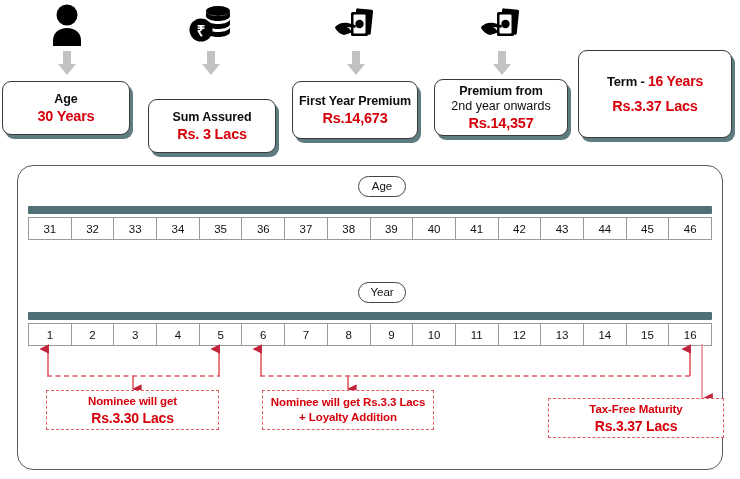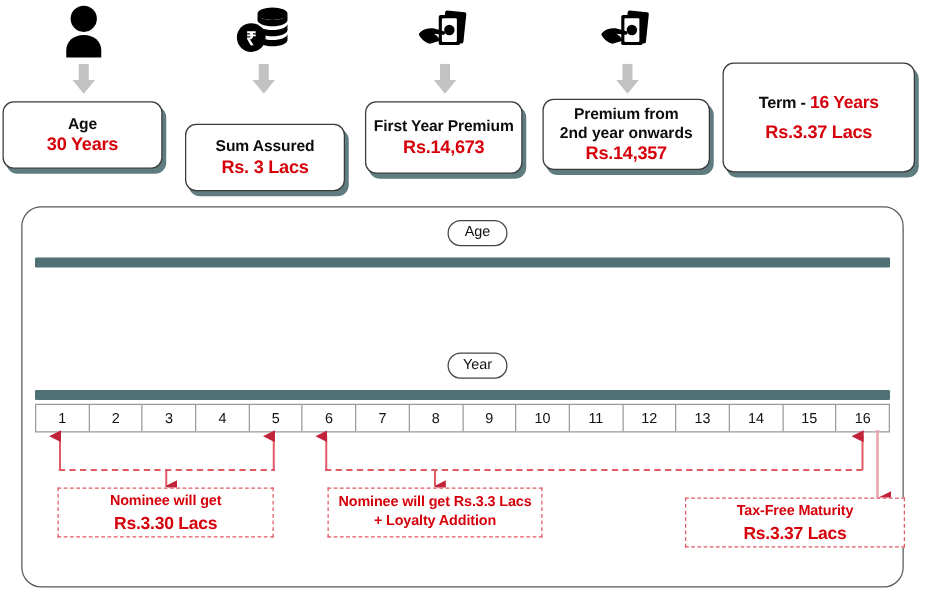--- a/index.html
+++ b/index.html
@@ -56,21 +56,21 @@
   }
   .card .val{
     color:#d6000b;
     font-weight:bold;
     font-size:14.5px;
     line-height:18px;
     letter-spacing:-0.2px;
   }
   .card .lbl2{
     color:#0d0d0d;
-    font-weight:bold;
+    font-weight:normal;
     font-size:12.5px;
     line-height:15px;
   }
 
   
   #card-term{
     padding:4px 4px;
   }
   #card-term .row1{
     font-size:13px;font-weight:bold;color:#0d0d0d;letter-spacing:-0.2px;
@@ -262,20 +262,38 @@
   </div>
 
 </div>
 
 <div id="timeline-panel">
 
   <div class="pill" style="left:340px;top:10px;width:48px;">Age</div>
 
   <div class="tealbar" style="left:10px;top:40px;width:684px;"></div>
 
+  <div class="numrow" id="age-row" style="left:10px;top:51px;width:684px;">
+      <div class="cell">31</div>
+      <div class="cell">32</div>
+      <div class="cell">33</div>
+      <div class="cell">34</div>
+      <div class="cell">35</div>
+      <div class="cell">36</div>
+      <div class="cell">37</div>
+      <div class="cell">38</div>
+      <div class="cell">39</div>
+      <div class="cell">40</div>
+      <div class="cell">41</div>
+      <div class="cell">42</div>
+      <div class="cell">43</div>
+      <div class="cell">44</div>
+      <div class="cell">45</div>
+      <div class="cell">46</div>
+    </div>
 
   <div class="pill" style="left:340px;top:116px;width:48px;">Year</div>
 
   <div class="tealbar" style="left:10px;top:146px;width:684px;"></div>
 
   <div class="numrow" id="year-row" style="left:10px;top:157px;width:684px;">
       <div class="cell">1</div>
       <div class="cell">2</div>
       <div class="cell">3</div>
       <div class="cell">4</div>

